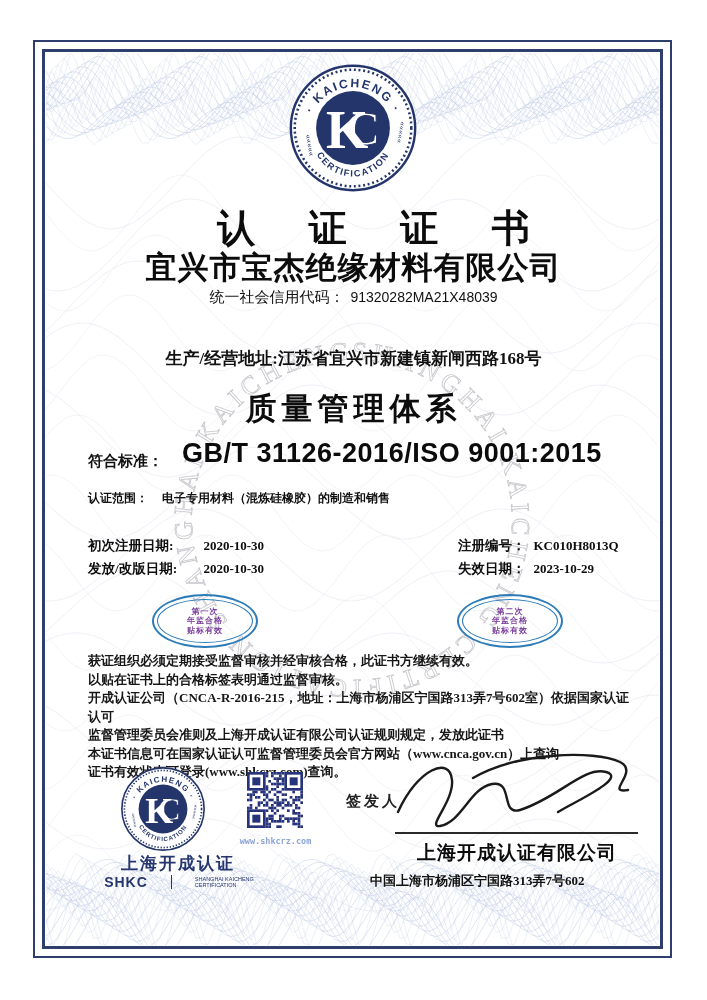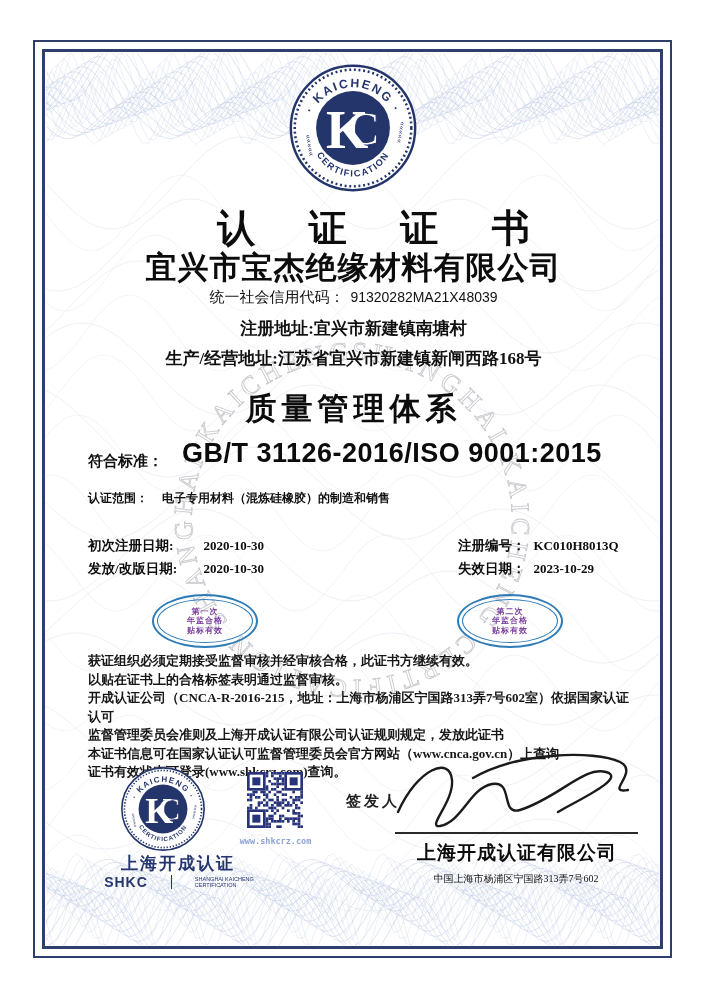--- a/index.html
+++ b/index.html
@@ -84,22 +84,22 @@
   .qr-url { position:absolute; left:228px; top:836px; width:95px; text-align:center;
             font-size:8.5px; font-weight:bold; color:#8fa5d3;
             font-family:"DejaVu Sans Mono","Liberation Mono",monospace; }
   .signer { position:absolute; left:346px; top:792px; font-size:15px; font-weight:bold;
             color:#222; letter-spacing:3px; }
   .sig-svg { position:absolute; left:378px; top:750px; width:260px; height:85px; }
   .sig-line { position:absolute; left:395px; top:832px; width:243px; height:1.5px;
               background:#2a2a2a; }
   .issuer-name { position:absolute; left:393px; top:840px; width:248px; text-align:center;
                  font-size:19px; font-weight:bold; color:#0c0c0c; letter-spacing:1px; }
-  .issuer-addr { position:absolute; left:370px; top:872px; width:292px; text-align:center;
-                 font-size:10px; font-weight:normal; color:#111; }
+  .issuer-addr { position:absolute; left:370px; top:872px; width:292px; text-align:left;
+                 font-size:13px; font-weight:bold; color:#111; }
 </style>
 </head>
 <body>
 
 <div class="page">
 
   <svg id="deco" viewBox="0 0 613 892">
       <path d="M -4 130.0 L 0 130.0 L 6 136.6 L 12 143.2 L 18 149.4 L 24 155.2 L 30 160.5 L 36 165.2 L 42 169.1 L 48 172.2 L 54 174.4 L 60 175.7 L 66 176.0 L 72 175.3 L 78 173.7 L 84 171.2 L 90 167.9 L 96 163.7 L 102 158.8 L 108 153.3 L 114 147.3 L 120 141.0 L 126 134.4 L 132 127.8 L 138 121.2 L 144 114.7 L 150 108.6 L 156 103.0 L 162 97.9 L 168 93.4 L 174 89.8 L 180 87.0 L 186 85.1 L 192 84.1 L 198 84.1 L 204 85.1 L 210 87.0 L 216 89.8 L 222 93.4 L 228 97.9 L 234 103.0 L 240 108.6 L 246 114.7 L 252 121.2 L 258 127.8 L 264 134.4 L 270 141.0 L 276 147.3 L 282 153.3 L 288 158.8 L 294 163.7 L 300 167.9 L 306 171.2 L 312 173.7 L 318 175.3 L 324 176.0 L 330 175.7 L 336 174.4 L 342 172.2 L 348 169.1 L 354 165.2 L 360 160.5 L 366 155.2 L 372 149.4 L 378 143.2 L 384 136.6 L 390 130.0 L 396 123.4 L 402 116.8 L 408 110.6 L 414 104.8 L 420 99.5 L 426 94.8 L 432 90.9 L 438 87.8 L 444 85.6 L 450 84.3 L 456 84.0 L 462 84.7 L 468 86.3 L 474 88.8 L 480 92.1 L 486 96.3 L 492 101.2 L 498 106.7 L 504 112.7 L 510 119.0 L 516 125.6 L 522 132.2 L 528 138.8 L 534 145.3 L 540 151.4 L 546 157.0 L 552 162.1 L 558 166.6 L 564 170.2 L 570 173.0 L 576 174.9 L 582 175.9 L 588 175.9 L 594 174.9 L 600 173.0 L 606 170.2 L 612 166.5 L 618 162.1" fill="none" stroke="#dfe4ef" stroke-width="0.9" opacity="0.6"></path>
       <path d="M -4 192.0 L 0 236.3 L 6 237.6 L 12 238.0 L 18 237.5 L 24 236.0 L 30 233.7 L 36 230.6 L 42 226.7 L 48 222.1 L 54 216.9 L 60 211.2 L 66 205.1 L 72 198.7 L 78 192.3 L 84 185.8 L 90 179.4 L 96 173.3 L 102 167.6 L 108 162.4 L 114 157.7 L 120 153.7 L 126 150.5 L 132 148.1 L 138 146.6 L 144 146.0 L 150 146.3 L 156 147.5 L 162 149.6 L 168 152.6 L 174 156.3 L 180 160.7 L 186 165.8 L 192 171.4 L 198 177.4 L 204 183.6 L 210 190.1 L 216 196.6 L 222 203.0 L 228 209.2 L 234 215.0 L 240 220.4 L 246 225.2 L 252 229.3 L 258 232.7 L 264 235.3 L 270 237.1 L 276 237.9 L 282 237.8 L 288 236.9 L 294 235.0 L 300 232.2 L 306 228.7 L 312 224.4 L 318 219.5 L 324 214.1 L 330 208.2 L 336 201.9 L 342 195.5 L 348 189.0 L 354 182.6 L 360 176.4 L 366 170.4 L 372 164.9 L 378 160.0 L 384 155.6 L 390 152.0 L 396 149.2 L 402 147.3 L 408 146.2 L 414 146.1 L 420 146.8 L 426 148.5 L 432 151.0 L 438 154.3 L 444 158.4 L 450 163.2 L 456 168.5 L 462 174.3 L 468 180.5 L 474 186.9 L 480 193.3 L 486 199.8 L 492 206.1 L 498 212.1 L 504 217.7 L 510 222.9 L 516 227.3 L 522 231.1 L 528 234.2 L 534 236.3 L 540 237.6 L 546 238.0 L 552 237.5 L 558 236.0 L 564 233.7 L 570 230.6 L 576 226.7 L 582 222.1 L 588 216.9 L 594 211.2 L 600 205.1 L 606 198.7 L 612 192.3 L 618 185.8" fill="none" stroke="#dfe4ef" stroke-width="0.9" opacity="0.6"></path>
       <path d="M -4 254.0 L 0 277.7 L 6 272.1 L 12 266.1 L 18 259.9 L 24 253.6 L 30 247.3 L 36 241.1 L 42 235.2 L 48 229.6 L 54 224.5 L 60 219.9 L 66 216.0 L 72 212.8 L 78 210.4 L 84 208.8 L 90 208.1 L 96 208.2 L 102 209.2 L 108 211.0 L 114 213.7 L 120 217.1 L 126 221.2 L 132 225.9 L 138 231.2 L 144 236.9 L 150 242.9 L 156 249.1 L 162 255.5 L 168 261.8 L 174 267.9 L 180 273.8 L 186 279.3 L 192 284.3 L 198 288.8 L 204 292.6 L 210 295.7 L 216 297.9 L 222 299.4 L 228 300.0 L 234 299.7 L 240 298.6 L 246 296.6 L 252 293.8 L 258 290.3 L 264 286.1 L 270 281.2 L 276 275.9 L 282 270.1 L 288 264.1 L 294 257.8 L 300 251.5 L 306 245.2 L 312 239.1 L 318 233.3 L 324 227.8 L 330 222.9 L 336 218.5 L 342 214.9 L 348 211.9 L 354 209.8 L 360 208.5 L 366 208.0 L 372 208.4 L 378 209.7 L 384 211.8 L 390 214.7 L 396 218.4 L 402 222.7 L 408 227.6 L 414 233.1 L 420 238.9 L 426 245.0 L 432 251.2 L 438 257.6 L 444 263.8 L 450 269.9 L 456 275.7 L 462 281.0 L 468 285.9 L 474 290.1 L 480 293.7 L 486 296.5 L 492 298.5 L 498 299.7 L 504 300.0 L 510 299.4 L 516 298.0 L 522 295.8 L 528 292.7 L 534 288.9 L 540 284.5 L 546 279.5 L 552 274.0 L 558 268.1 L 564 262.0 L 570 255.7 L 576 249.4 L 582 243.2 L 588 237.1 L 594 231.4 L 600 226.1 L 606 221.4 L 612 217.2 L 618 213.8" fill="none" stroke="#dfe4ef" stroke-width="0.9" opacity="0.6"></path>
@@ -208,21 +208,20 @@
         <text x="80" y="87" font-family="Liberation Serif, DejaVu Serif, serif" font-size="50" font-weight="bold" fill="#ffffff" text-anchor="middle" stroke="#24356b" stroke-width="1">C</text>
         <text x="64" y="91" font-family="Liberation Serif, DejaVu Serif, serif" font-size="56" font-weight="bold" fill="#ffffff" text-anchor="middle">K</text>
       </svg>
     </div>
 
     <div class="title">认 证 证 书</div>
     <div class="company">宜兴市宝杰绝缘材料有限公司</div>
     <div class="code-line">
       <span>统一社会信用代码：</span><span class="val">91320282MA21X48039</span>
     </div>
-    <div class="addr1">注册地址:宜兴市新建镇南塘村</div>
     <div class="addr2">生产/经营地址:江苏省宜兴市新建镇新闸西路168号</div>
     <div class="system">质量管理体系</div>
 
     <div class="std-row">
       <span class="std-label">符合标准：</span>
       <span class="std-value">GB/T 31126-2016/ISO 9001:2015</span>
     </div>
 
     <div class="scope-row">
       <span class="lbl">认证范围：</span><span>电子专用材料（混炼硅橡胶）的制造和销售</span>

